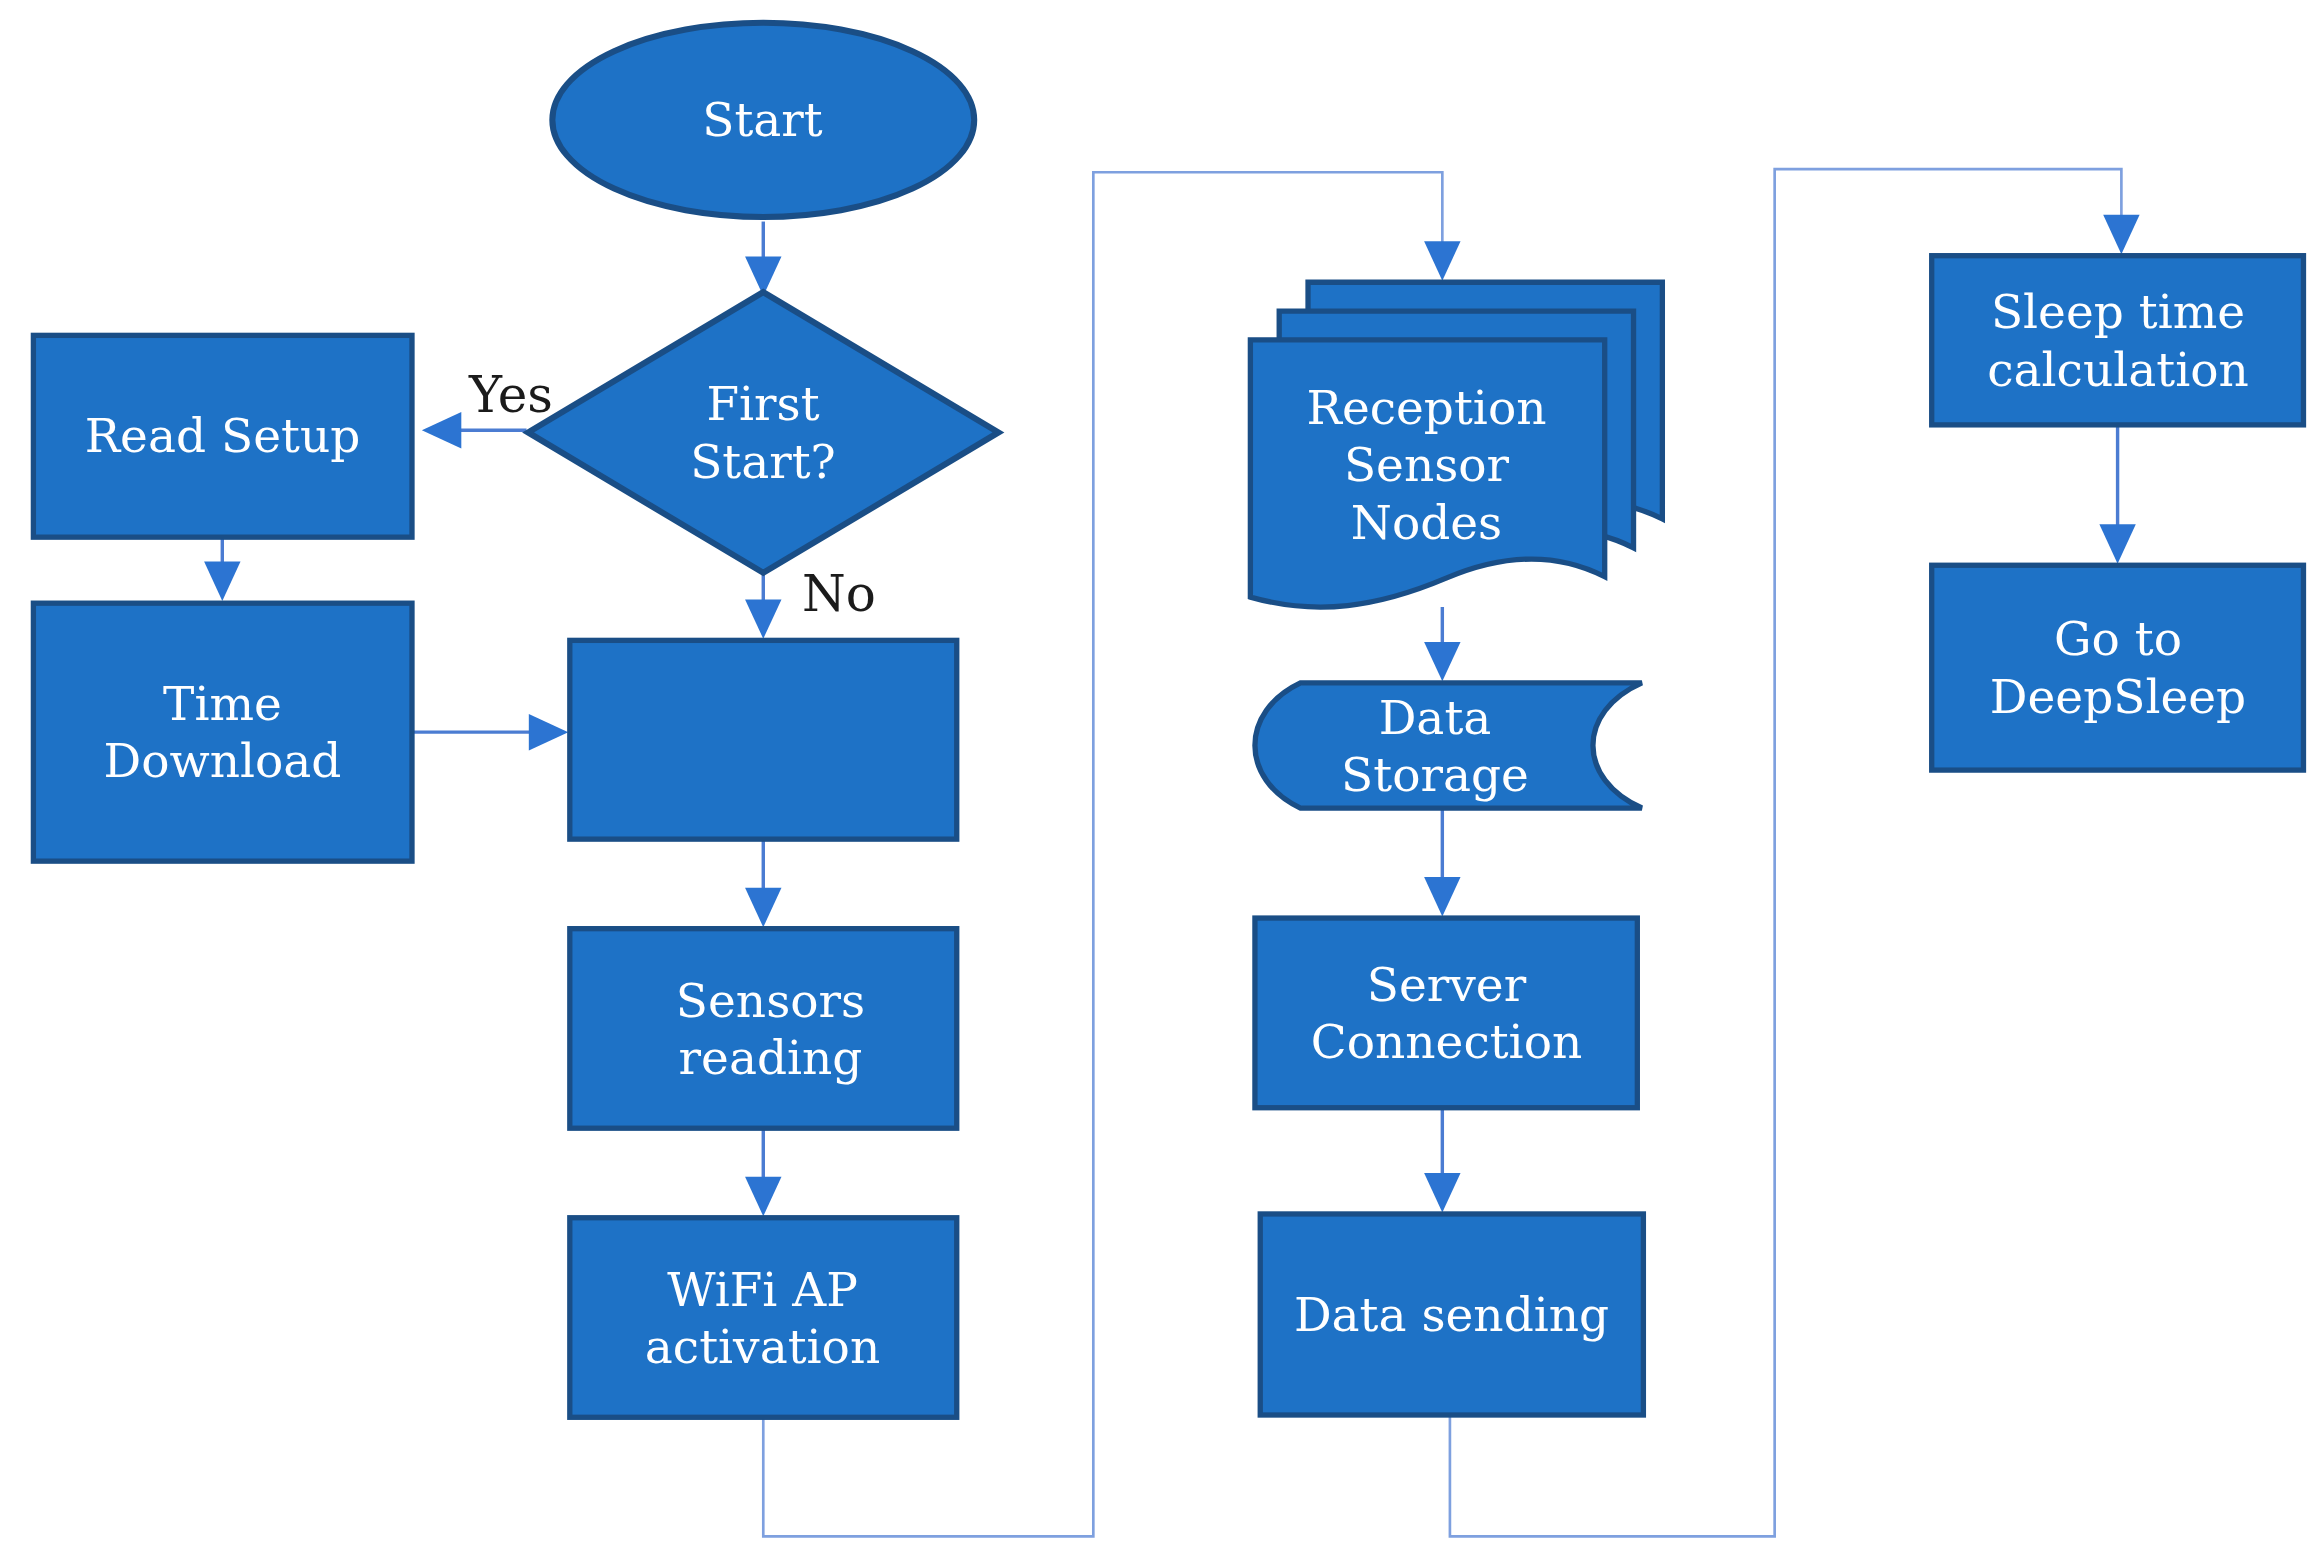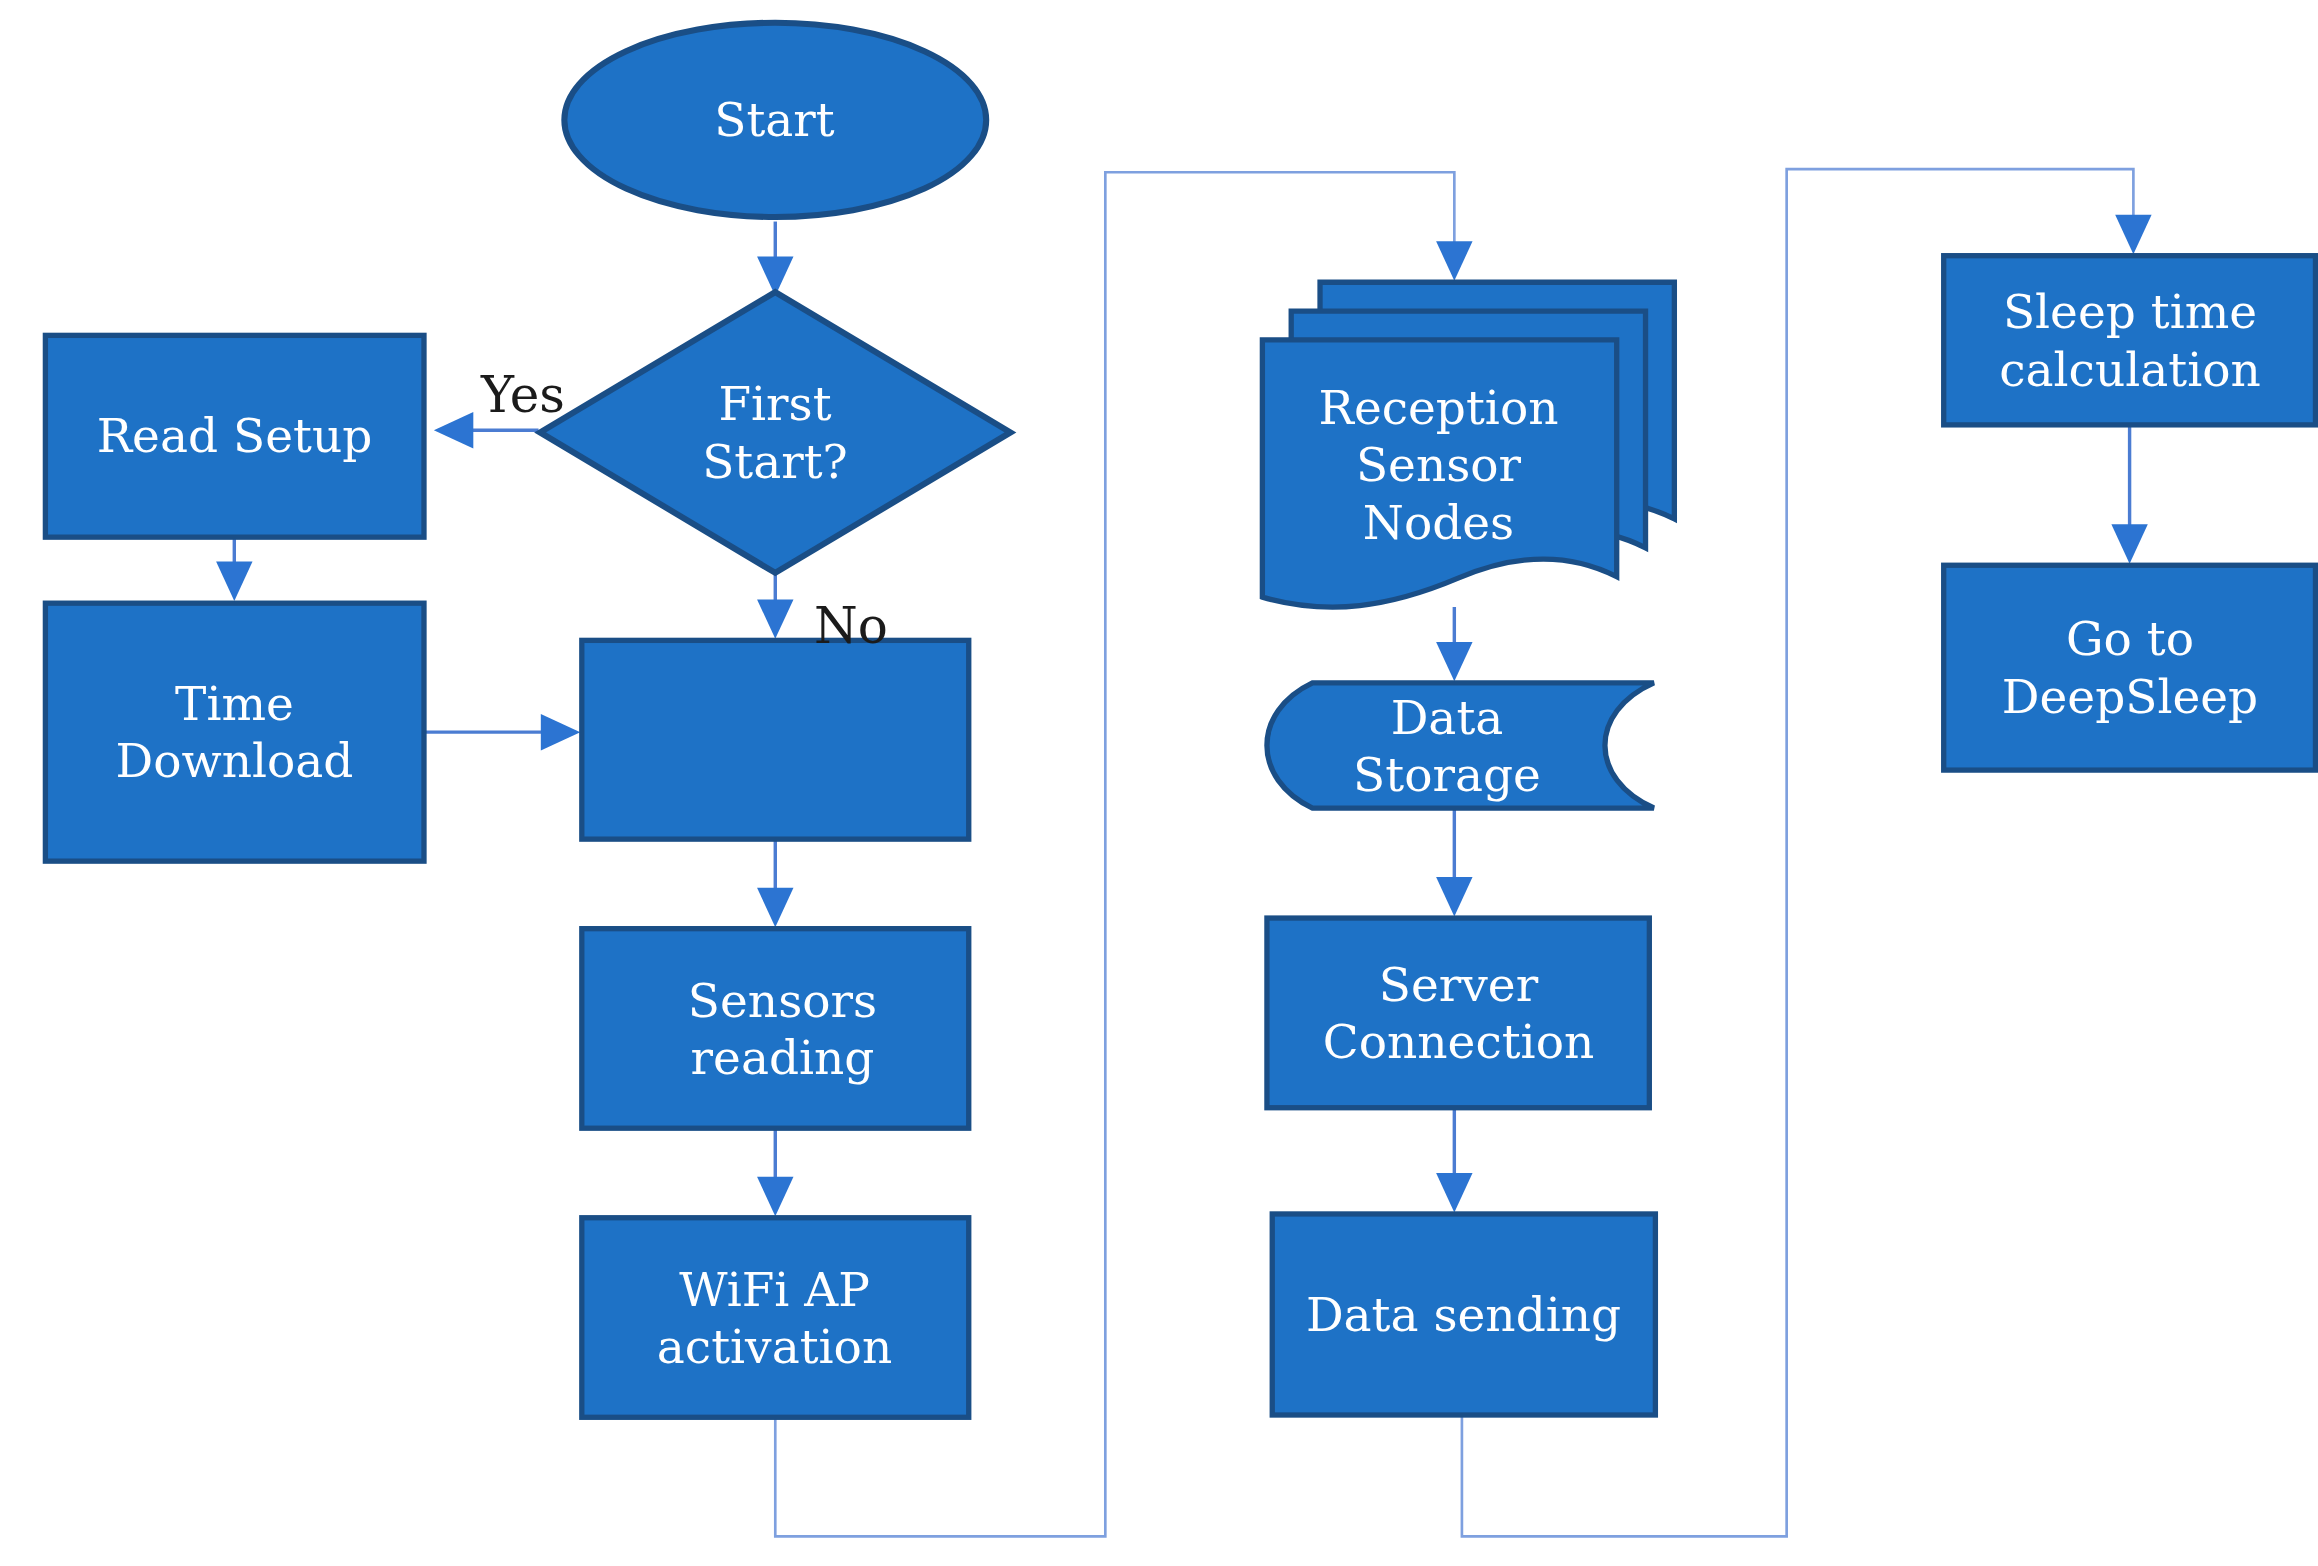--- a/index.html
+++ b/index.html
@@ -1,20 +1,20 @@
 <!DOCTYPE html>
 <html style="--shape_fill: #1e72c6; --shape_border: #1a4e86; --connector: #4b7cd2; --loop_connector: #7ea0df; --arrowhead: #2c74d2; --label_text: #ffffff; --edge_label_text: #1b1b1b;font-size:12px"><head>
 <meta charset="utf-8">
 <style>
   html,body{margin:0;padding:0;background:#ffffff;}
   body{
     width:2319px;height:1566px;position:relative;overflow:hidden;
     font-family:"DejaVu Serif","Liberation Serif",serif;
   }
-  #canvas{position:absolute;left:16px;top:0;width:2117px;height:1566px;}
+  #canvas{position:absolute;left:4px;top:0;width:2117px;height:1566px;}
   svg{display:block;}
   .shape{fill:var(--shape_fill,#1e72c6);stroke:var(--shape_border,#1a4e86);stroke-width:7px;}
   .shape.thick{stroke-width:8px;}
   .connector{fill:none;stroke:var(--connector,#4b7cd2);stroke-width:4.5px;}
   .loop{fill:none;stroke:var(--loop_connector,#7ea0df);stroke-width:3.5px;}
   .arrowhead{fill:var(--arrowhead,#2c74d2);stroke:none;}
   .node-label{
     position:absolute;display:flex;align-items:center;justify-content:center;
     text-align:center;white-space:pre-line;color:var(--label_text,#ffffff);
     font-size:47px;line-height:1.22;pointer-events:none;
@@ -112,16 +112,16 @@
 Storage</div>
   <div class="node-label" style="left:1251px;top:918px;width:383px;height:190px;">Server
 Connection</div>
   <div class="node-label" style="left:1256px;top:1214px;width:383px;height:201px;">Data sending</div>
   <div class="node-label" style="left:1928px;top:256px;width:372px;height:169px;">Sleep time
 calculation</div>
   <div class="node-label" style="left:1928px;top:565px;width:372px;height:205px;">Go to
 DeepSleep</div>
 
   <div class="edge-label" style="left:454px;top:364px;width:106px;height:61px;">Yes</div>
-  <div class="edge-label" style="left:782px;top:563px;width:106px;height:61px;margin-top:32px;">No</div>
+  <div class="edge-label" style="left:782px;top:563px;width:106px;height:61px;">No</div>
 
 </div>
 
 
 </body></html>

